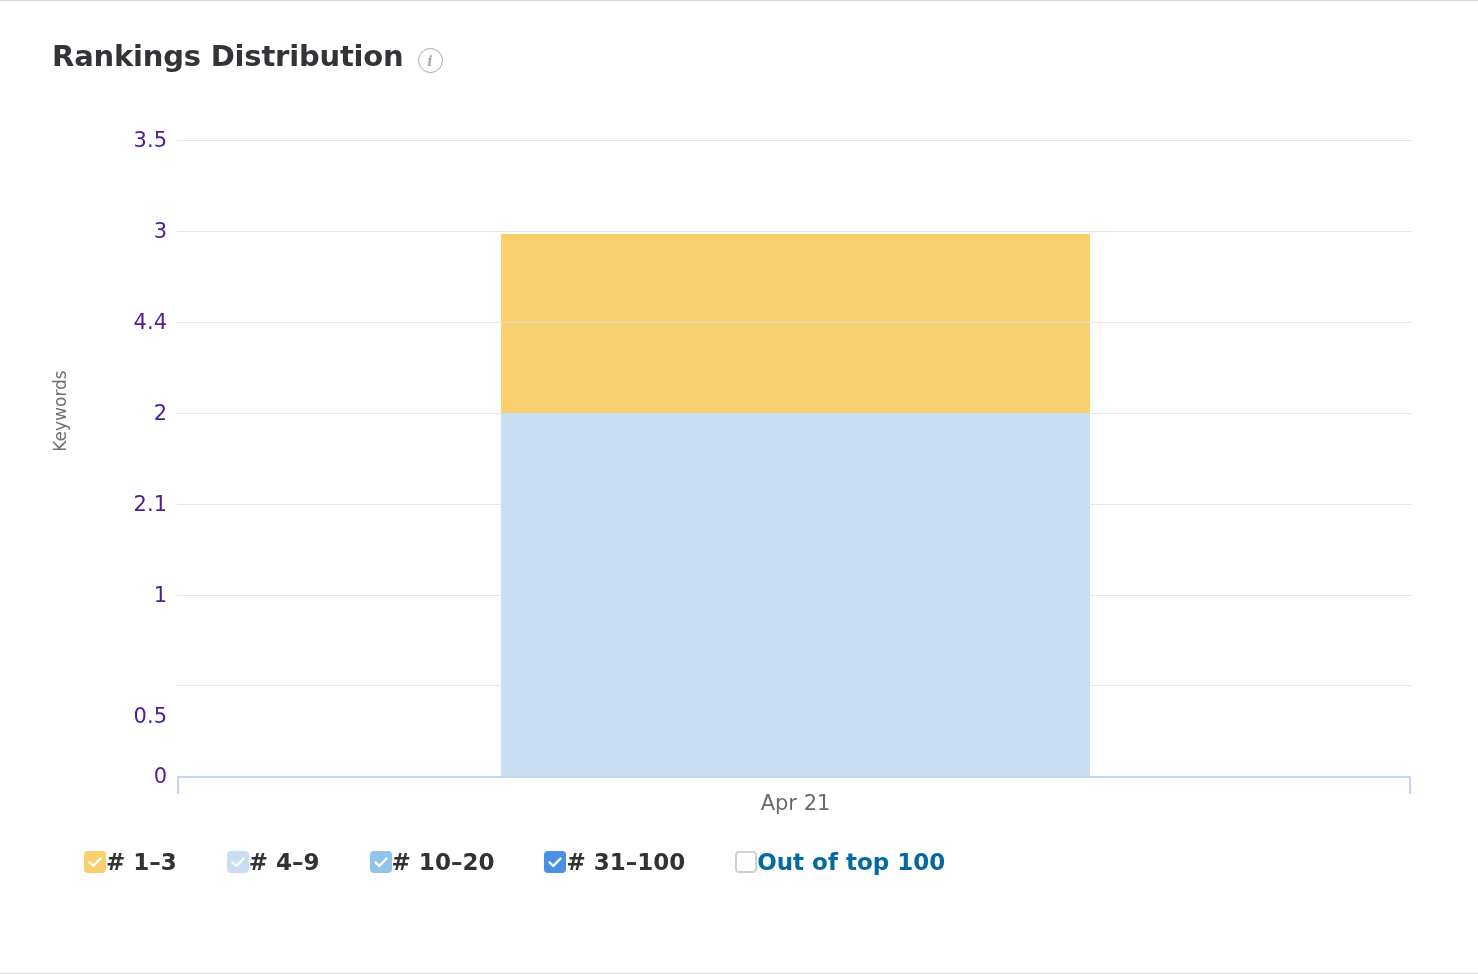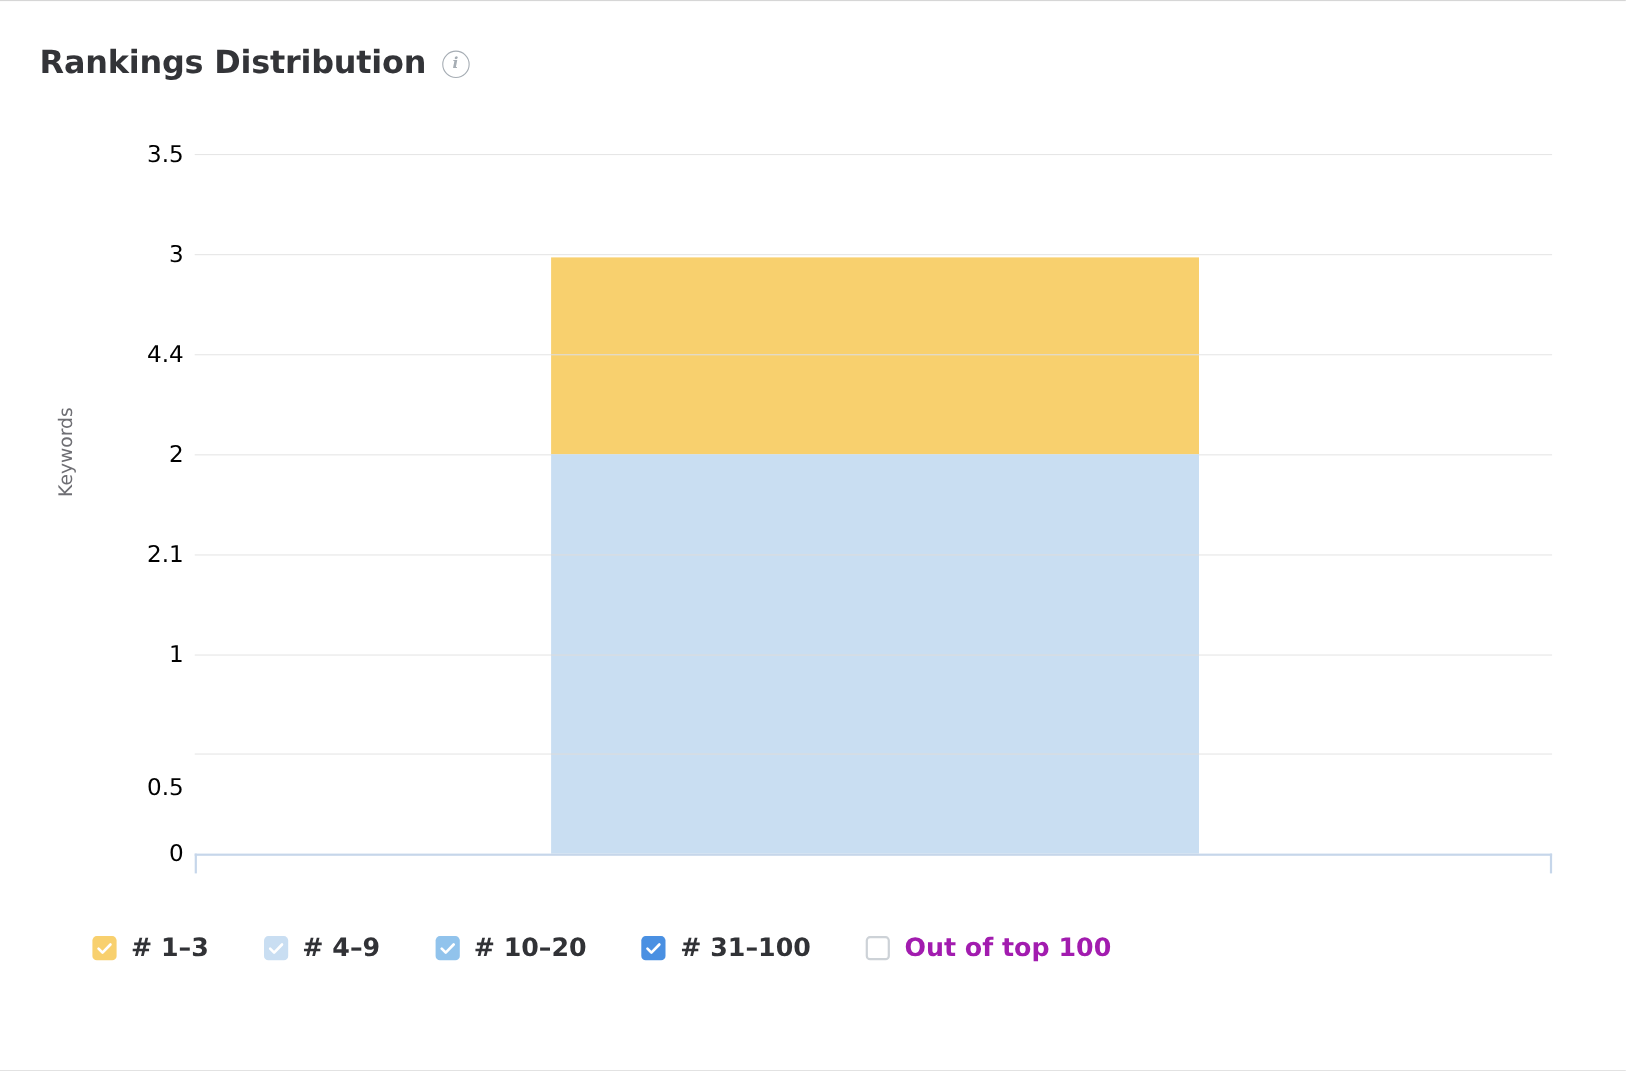--- a/index.html
+++ b/index.html
@@ -20,24 +20,24 @@
     height: 974px;
     background: #ffffff;
     border-top: 1px solid #d6d6d6;
     border-bottom: 1px solid #d6d6d6;
     box-sizing: border-box;
   }
 
   
   .card-header {
     position: absolute;
-    left: 36px;
+    left: 52px;
     top: 38px;
     display: flex;
-    align-items: center;
+    align-items: flex-end;
     gap: 14px;
   }
   .card-title {
     font-size: 29px;
     font-weight: 700;
     color: #333438;
     letter-spacing: -0.2px;
     white-space: nowrap;
   }
   .info-icon {
@@ -78,21 +78,21 @@
     font-size: 17px;
     color: #6e6e73;
     white-space: nowrap;
   }
 
   .ytick-label {
     position: absolute;
     right: 1311px; 
     text-align: right;
     font-size: 21px;
-    color: #000000;
+    color: #4c1d95;
     transform: translateY(-50%);
     white-space: nowrap;
   }
 
   .gridline {
     position: absolute;
     left: 177px;
     width: 1234px;
     height: 1px;
     background: #e6e6e6;
@@ -147,21 +147,20 @@
     position: absolute;
     left: 84px;
     top: 848px;
     display: flex;
     align-items: center;
     gap: 0;
   }
   .legend-item {
     display: flex;
     align-items: center;
-    gap: 13px;
     margin-right: 50px;
     cursor: pointer;
     user-select: none;
   }
   .legend-item:last-child { margin-right: 0; }
 
   .lg-box {
     width: 22px;
     height: 22px;
     border-radius: 4px;
@@ -178,21 +177,21 @@
   .lg-check {
     display: block;
   }
   .lg-label {
     font-size: 23px;
     font-weight: 700;
     color: #313236;
     white-space: nowrap;
   }
   .lg-label.muted {
-    color: #a21caf;
+    color: #0369a1;
   }
 </style>
 </head>
 <body>
 
 <div class="card">
 
   <div class="card-header">
     <div class="card-title">Rankings Distribution</div>
     <div class="info-icon">
@@ -228,20 +227,21 @@
 
     <div class="gridline over-bar" style="top:321px;left:501px;width:589px"></div>
     <div class="gridline over-bar" style="top:503px;left:501px;width:589px"></div>
     <div class="gridline over-bar" style="top:594px;left:501px;width:589px"></div>
     <div class="gridline over-bar" style="top:684px;left:501px;width:589px"></div>
 
     <div class="x-axis-line"></div>
     <div class="axis-tick left"></div>
     <div class="axis-tick right"></div>
 
+    <div class="x-tick-label">Apr 21</div>
   </div>
 
   <div class="legend">
 
     <div class="legend-item">
       <span class="lg-box" id="lg-box-0" style="background: rgb(248, 208, 110);">
         <svg class="lg-check" id="lg-check-0" width="14" height="11" viewBox="0 0 14 11" style="display: block;">
           <path d="M1.6 5.4 L5.2 9 L12.4 1.6" fill="none" stroke="#ffffff" stroke-width="2.4" stroke-linecap="round" stroke-linejoin="round"></path>
         </svg>
       </span>

